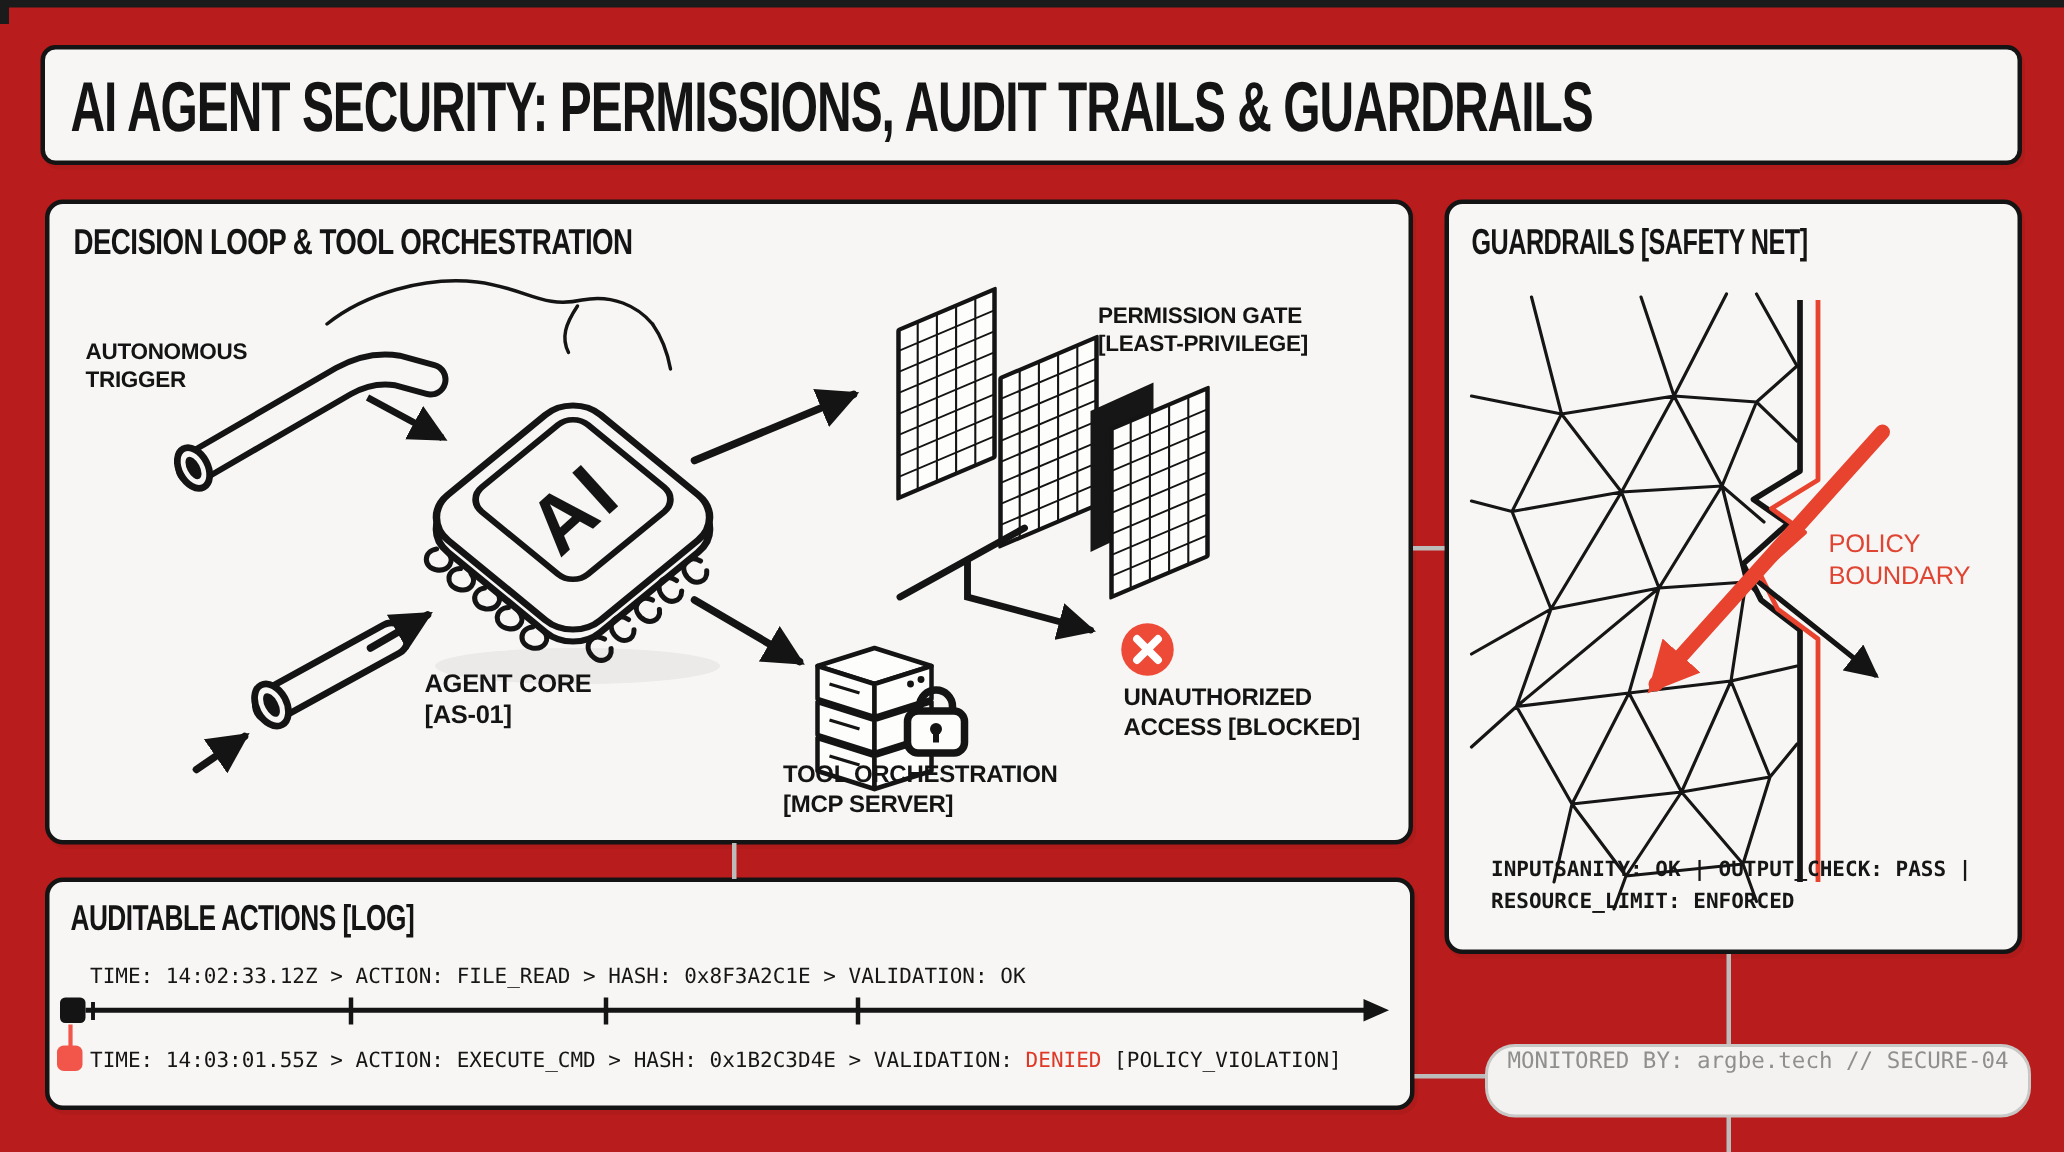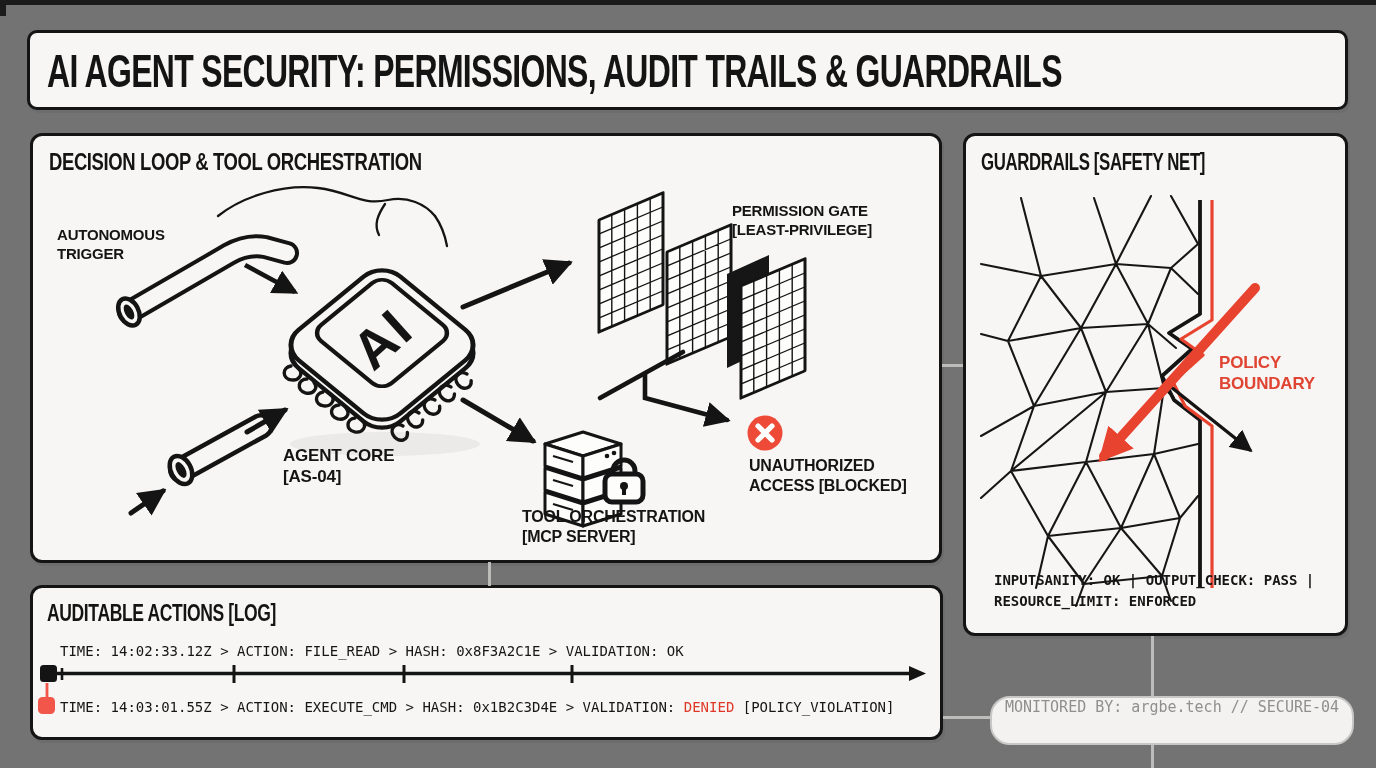--- a/index.html
+++ b/index.html
@@ -1,34 +1,34 @@
 <!DOCTYPE html>
 <html><head>
 <meta charset="utf-8">
 <style>
   html,body{margin:0;padding:0;background:#e8e7e5;}
-  .stage{position:relative;width:1376px;height:768px;background:#737373;overflow:hidden;
+  .stage{position:relative;width:1376px;height:768px;background:#b91c1c;overflow:hidden;
          font-family:"Liberation Sans",sans-serif;color:#141414;}
   .topbar{position:absolute;left:0;top:0;width:1376px;height:5px;background:#1b1b1b;}
   .topnotch{position:absolute;left:0;top:0;width:6px;height:16px;background:#1b1b1b;}
   .titlebox{position:absolute;left:27px;top:30px;width:1315px;height:74px;background:#f7f6f4;
             border:3.5px solid #141414;border-radius:10px;display:flex;align-items:center;
             box-shadow:2px 3px 0 rgba(20,20,20,0.06);}
   .titletext{display:inline-block;white-space:nowrap;font-weight:700;font-size:47px;
              letter-spacing:-1px;margin-left:17px;transform:scaleX(0.68);transform-origin:0 50%;}
   .panel{position:absolute;background:#f7f6f4;border:3px solid #141414;border-radius:12px;
          box-shadow:2px 3px 0 rgba(20,20,20,0.06);}
   .panel-h{position:absolute;font-weight:700;font-size:24px;letter-spacing:-0.5px;
            display:inline-block;white-space:nowrap;transform-origin:0 50%;}
   .lbl{position:absolute;font-weight:700;font-size:15px;line-height:1.25;letter-spacing:-0.2px;}
   .mono{font-family:"DejaVu Sans Mono","Liberation Mono",monospace;}
   .logline{position:absolute;font-size:14px;white-space:nowrap;color:#161616;}
   .status{position:absolute;font-size:14px;font-weight:700;line-height:21px;color:#161616;white-space:nowrap;}
   .red{color:#df3826;}
-  .policy{position:absolute;font-weight:700;font-size:17px;line-height:1.25;color:#e04432;letter-spacing:-0.2px;}
+  .policy{position:absolute;font-weight:400;font-size:17px;line-height:1.25;color:#e04432;letter-spacing:-0.2px;}
   .badge{position:absolute;left:990px;top:696px;width:360px;height:45px;background:#f3f2f0;
          border:2.5px solid #c7c7c5;border-radius:20px;display:flex;align-items:flex-start;justify-content:center;
          font-size:15px;color:#8f8f8d;white-space:nowrap;}
   .conn{position:absolute;background:#bcbcba;}
   svg{position:absolute;left:0;top:0;}
   svg text{font-family:"Liberation Sans",sans-serif;}
 </style>
 </head>
 <body>
 
@@ -159,21 +159,21 @@
     <div class="lbl" style="left:24px;top:90px;">
       <div>AUTONOMOUS</div>
       <div>TRIGGER</div>
     </div>
     <div class="lbl" style="left:699px;top:66px;">
       <div>PERMISSION GATE</div>
       <div>[LEAST-PRIVILEGE]</div>
     </div>
     <div class="lbl" style="left:250px;top:309px;width:200px;text-align:left;font-size:17px;">
       <div>AGENT CORE</div>
-      <div>[AS-04]</div>
+      <div>[AS-01]</div>
     </div>
     <div class="lbl" style="left:716px;top:320px;font-size:16px;">
       <div>UNAUTHORIZED</div>
       <div>ACCESS [BLOCKED]</div>
     </div>
     <div class="lbl" style="left:489px;top:371px;font-size:16px;">
       <div>TOOL ORCHESTRATION</div>
       <div>[MCP SERVER]</div>
     </div>
   </div>

